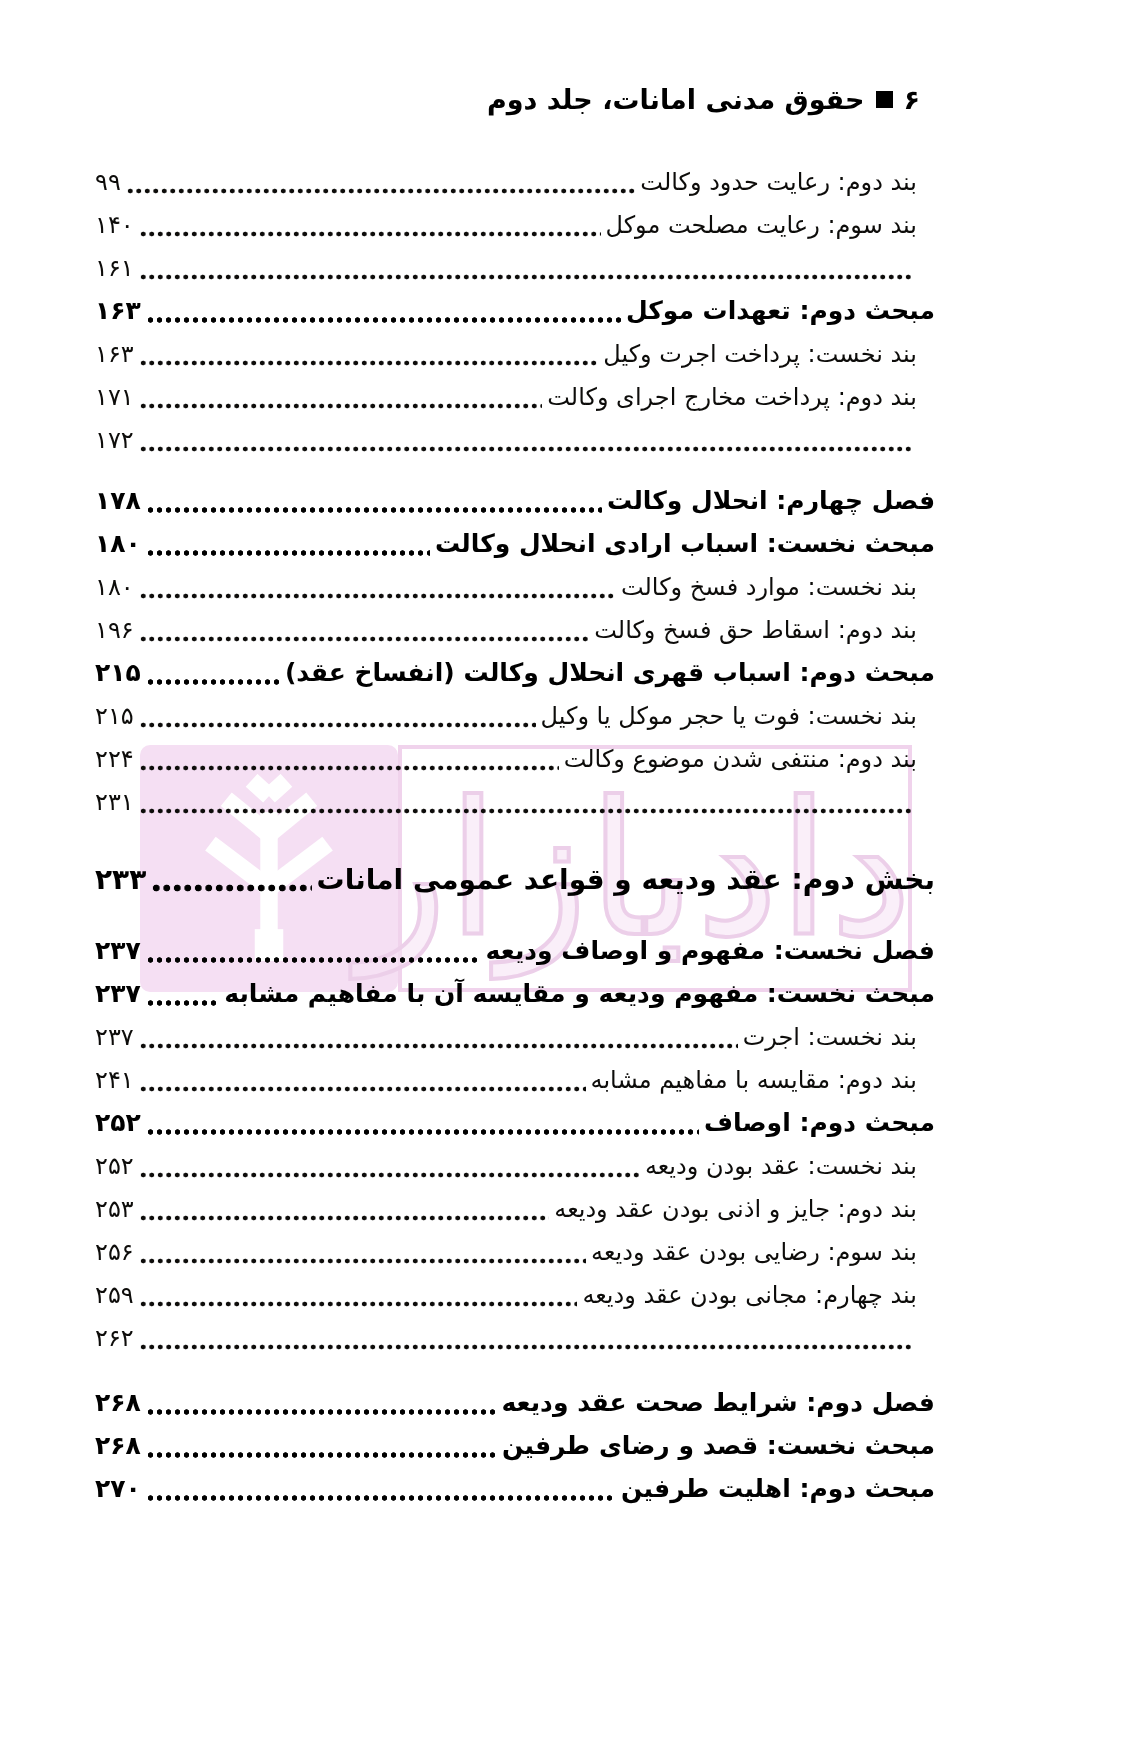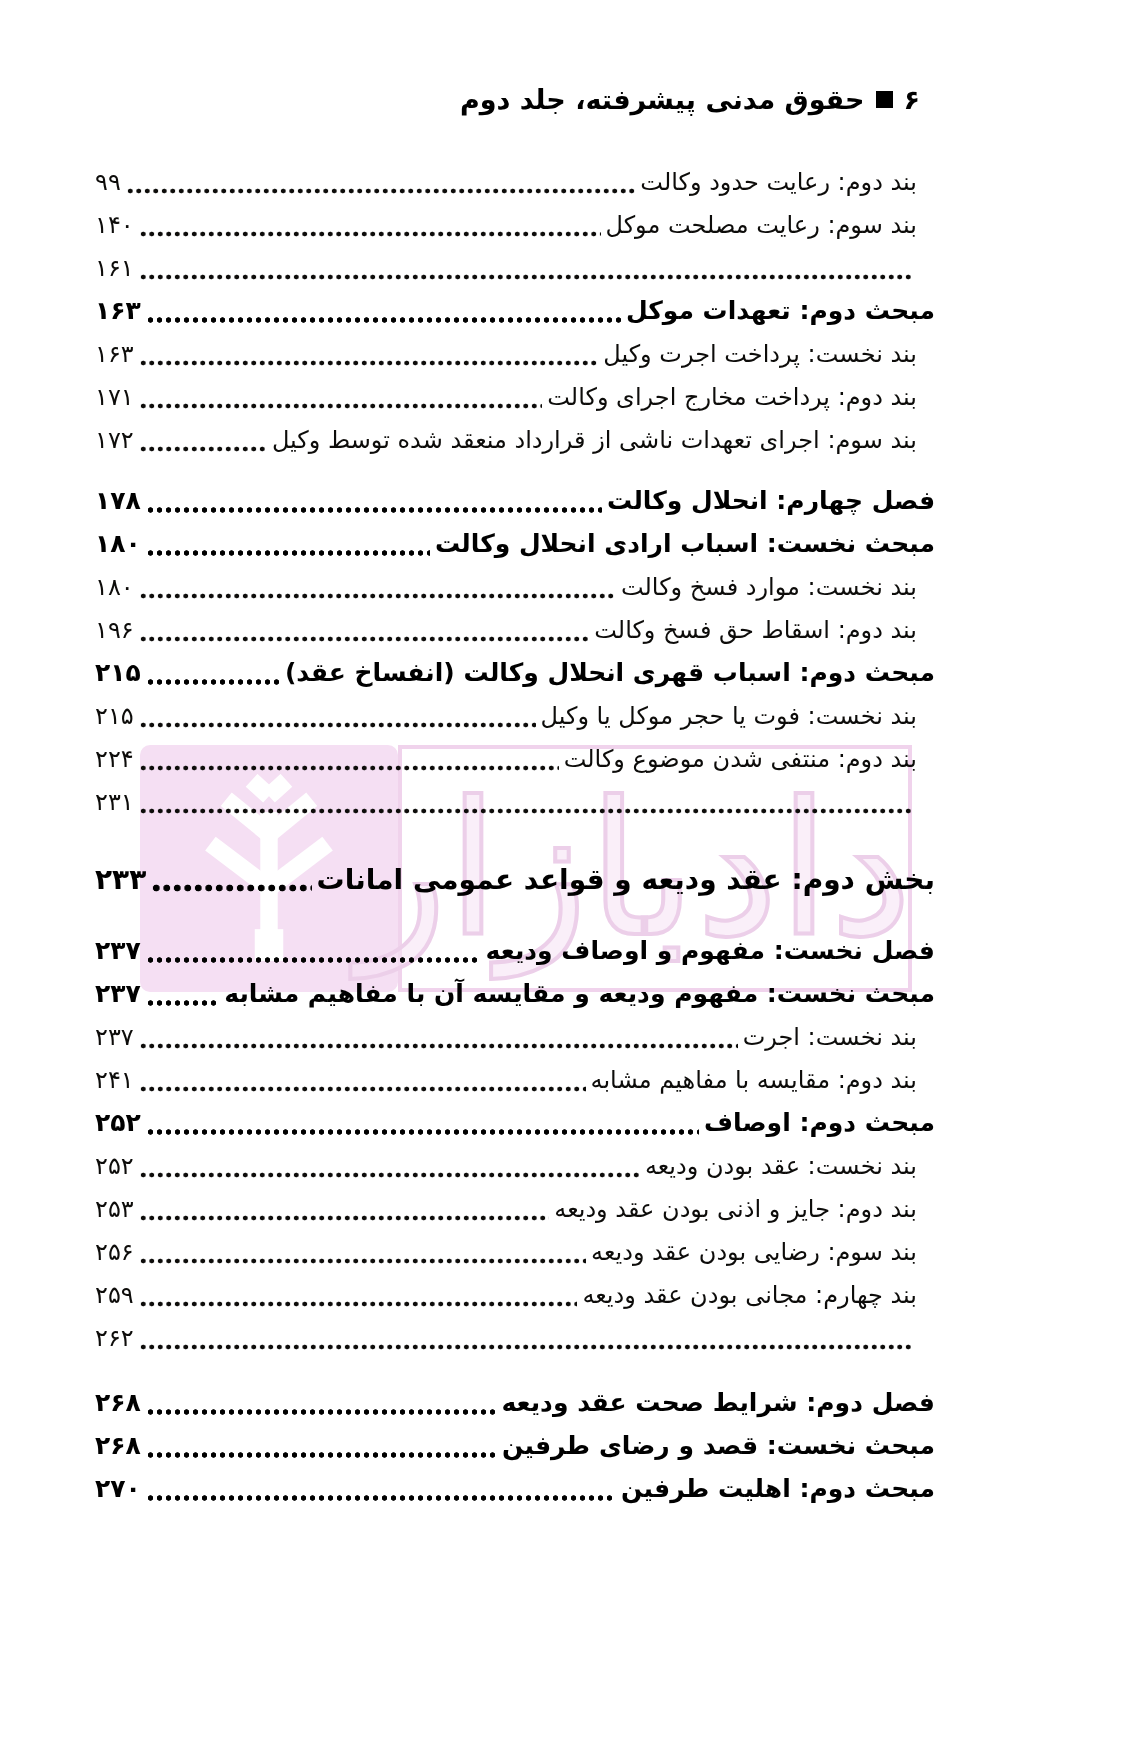--- a/index.html
+++ b/index.html
@@ -98,21 +98,21 @@
           <path d="M61 4 L50 14"></path>
         </g>
       </svg>
     </div>
     <div class="wm-text">دادبازار</div>
   </div>
 
   <div class="header">
     <span class="pnum">۶</span>
     <span class="bullet"></span>
-    <span class="title">حقوق مدنی پیشرفته، جلد دوم</span>
+    <span class="title">حقوق مدنی امانات، جلد دوم</span>
   </div>
 
   <div class="toc">
 
     <div class="row band">
         <span class="label">بند دوم: رعایت حدود وکالت</span>
         <span class="dots"></span>
         <span class="pg">۹۹</span>
       </div>
     <div class="row band">
@@ -133,21 +133,20 @@
         <span class="label">بند نخست: پرداخت اجرت وکیل</span>
         <span class="dots"></span>
         <span class="pg">۱۶۳</span>
       </div>
     <div class="row band">
         <span class="label">بند دوم: پرداخت مخارج اجرای وکالت</span>
         <span class="dots"></span>
         <span class="pg">۱۷۱</span>
       </div>
     <div class="row band">
-        <span class="label">بند سوم: اجرای تعهدات ناشی از قرارداد منعقد شده توسط وکیل</span>
         <span class="dots"></span>
         <span class="pg">۱۷۲</span>
       </div>
 
     <div class="row head g1">
         <span class="label">فصل چهارم: انحلال وکالت</span>
         <span class="dots"></span>
         <span class="pg">۱۷۸</span>
       </div>
     <div class="row head">

